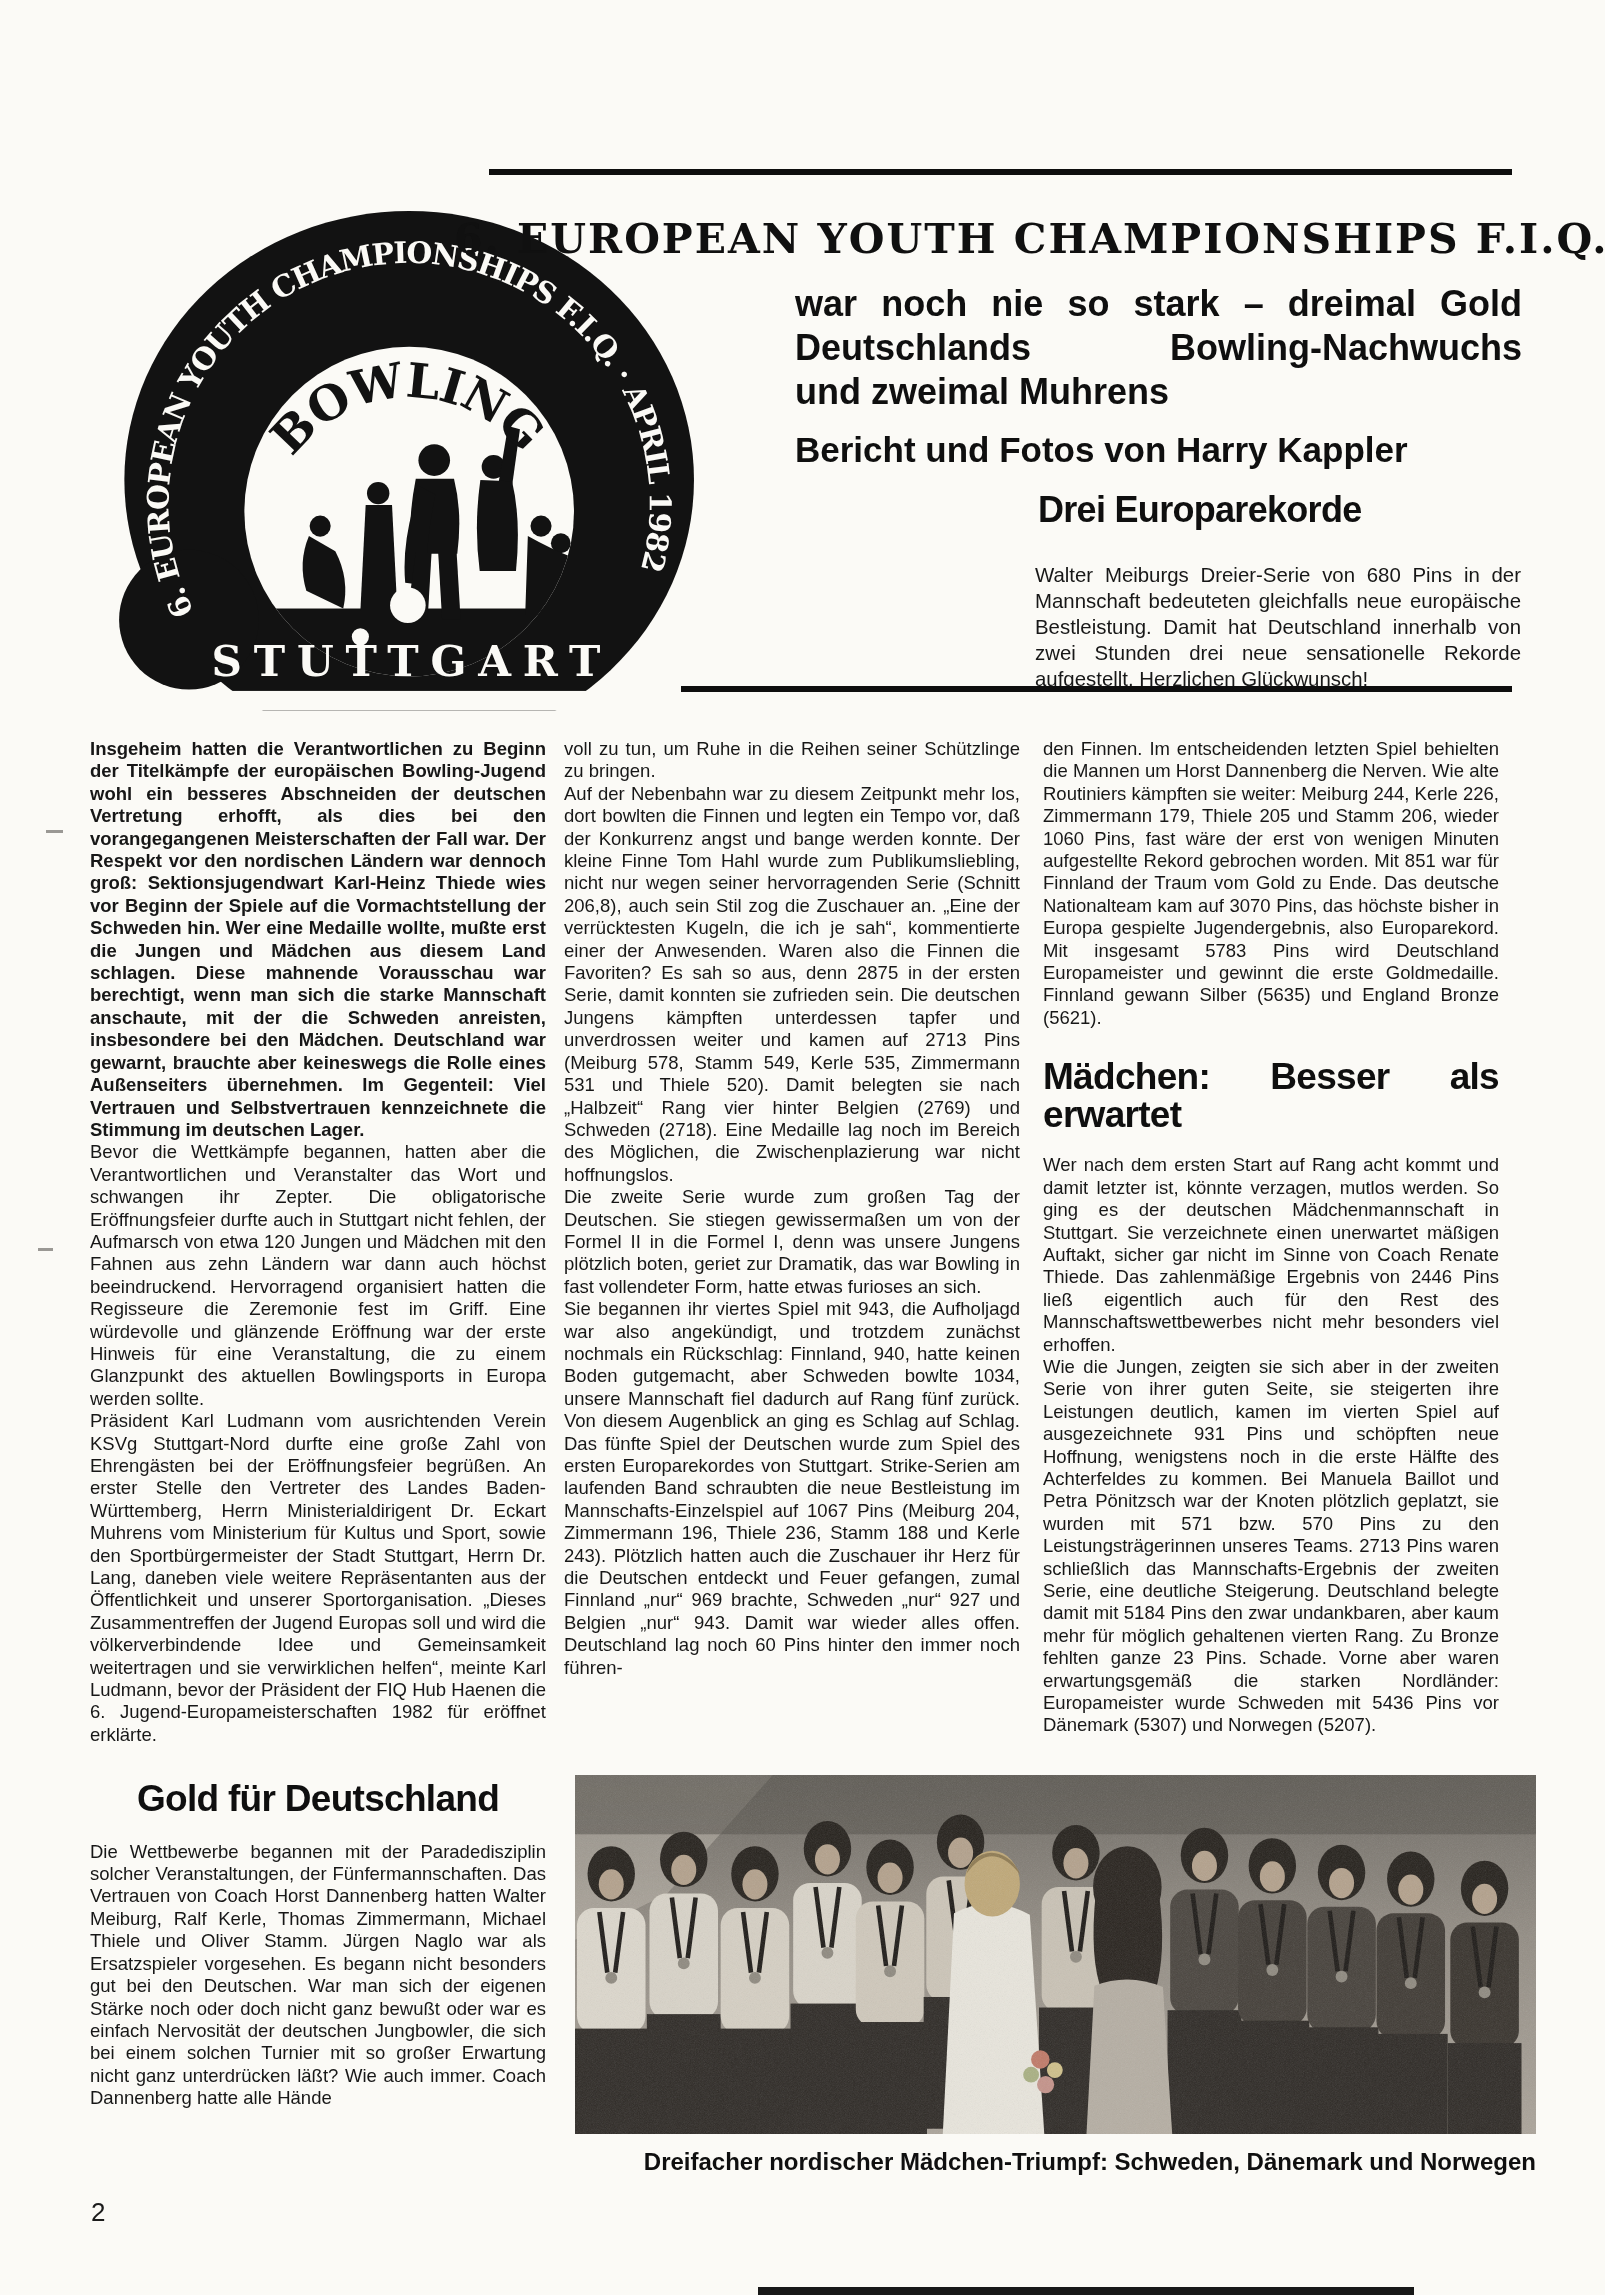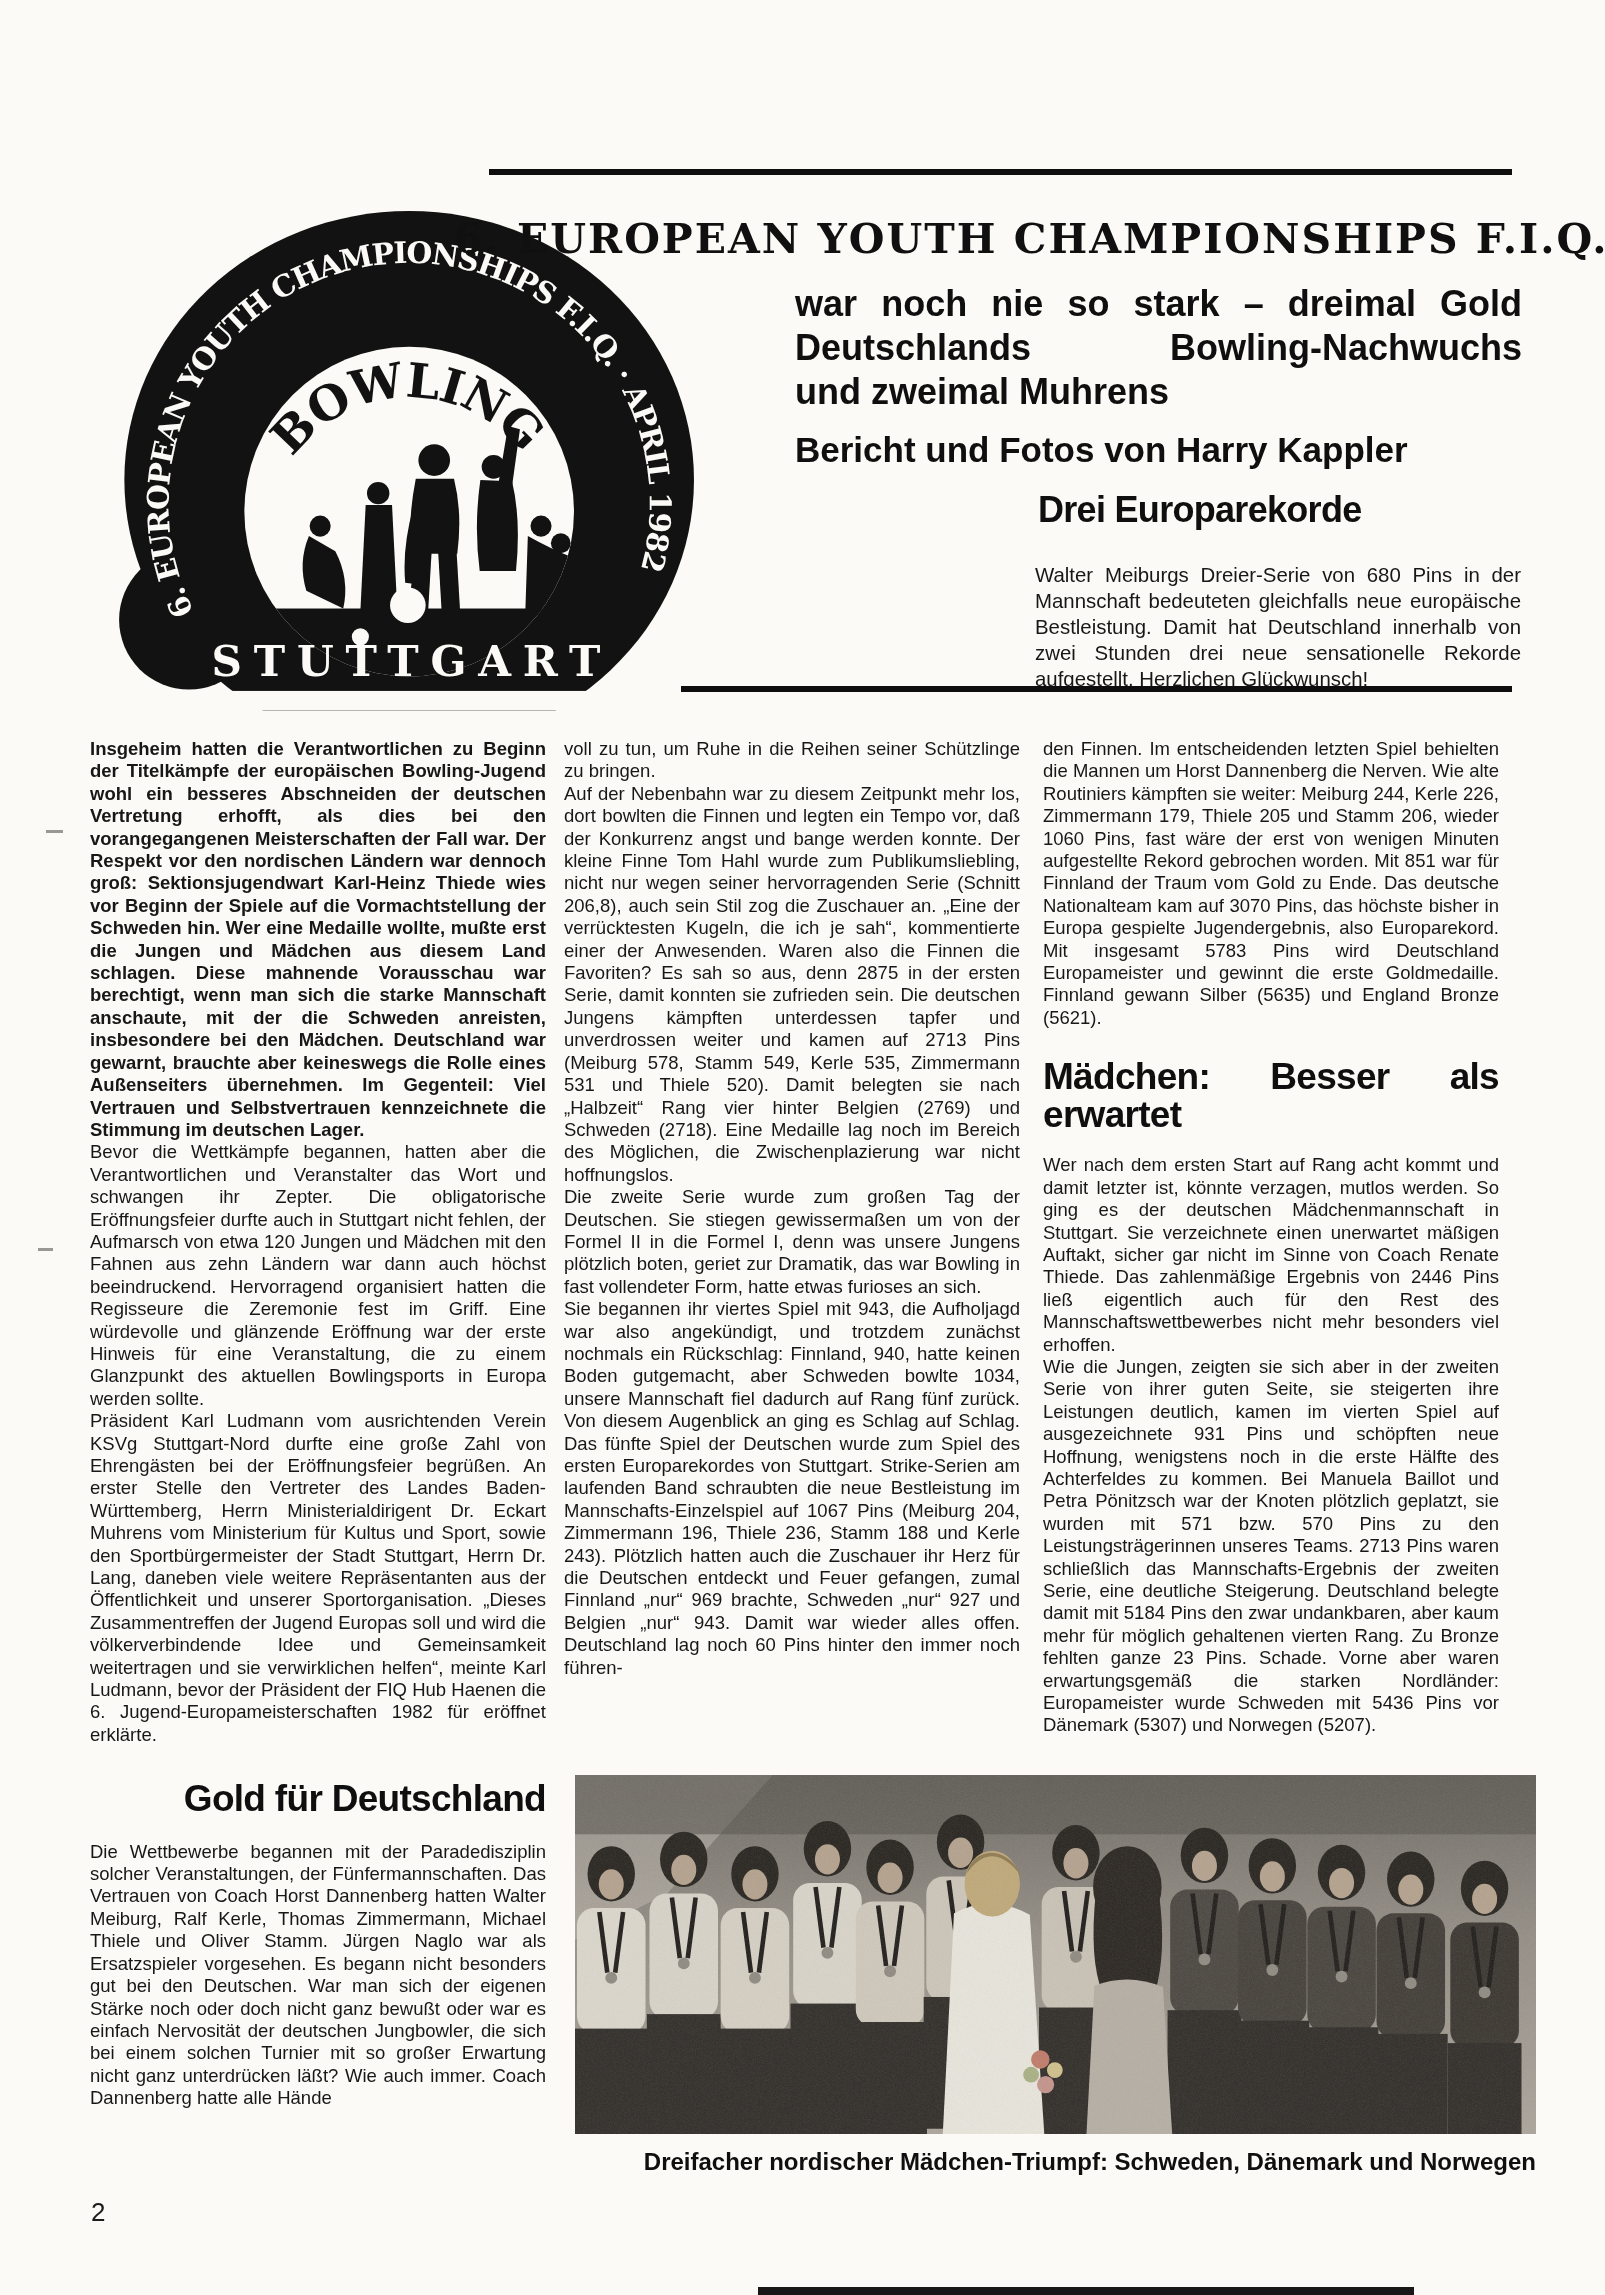--- a/index.html
+++ b/index.html
@@ -15,21 +15,21 @@
   .byline{position:absolute;left:795px;top:430px;font-weight:bold;font-size:35px;color:#0f0f0f;}
   .rec-h{position:absolute;left:1038px;top:489px;font-weight:bold;font-size:36px;letter-spacing:-0.7px;color:#0f0f0f;}
   .rec-b{position:absolute;left:1035px;top:562px;width:486px;font-size:20.4px;line-height:26px;text-align:justify;color:#171717;}
   .col{position:absolute;top:738px;width:456px;font-size:18.5px;line-height:22.4px;text-align:justify;color:#171717;}
   #col1{left:90px;height:1477px;}
   #col2{left:564px;height:1030px;overflow:hidden;}
   #col3{left:1043px;height:1030px;overflow:hidden;}
   .col p{margin:0;}
   .col p.bold{font-weight:bold;}
   .col .h2{font-weight:bold;font-size:37px;line-height:38px;letter-spacing:-0.7px;
-           margin:34px 0 22.4px 0;text-align:right;color:#0f0f0f;}
+           margin:34px 0 22.4px 0;text-align:center;color:#0f0f0f;}
   .col .h2.spread{text-align:justify;text-align-last:left;margin:29px 0 20px 0;}
   .photo{position:absolute;left:575px;top:1775px;width:961px;height:359px;background:#8d8880;}
   .caption{position:absolute;left:575px;top:2148px;width:961px;font-weight:bold;font-size:24px;color:#0f0f0f;text-align:right;}
   .pageno{position:absolute;left:91px;top:2197px;font-size:26px;color:#1b1b1b;}
   .logo{position:absolute;left:98px;top:183px;width:623px;height:528px;}
   .scanbar{position:absolute;left:758px;top:2287px;width:656px;height:8.6px;background:#181818;}
   .artifact{position:absolute;background:#9a9894;}
   #art1{left:46px;top:830px;width:17px;height:3.3px;}
   #art2{left:38px;top:1248px;width:14.5px;height:3.3px;}
 </style>

